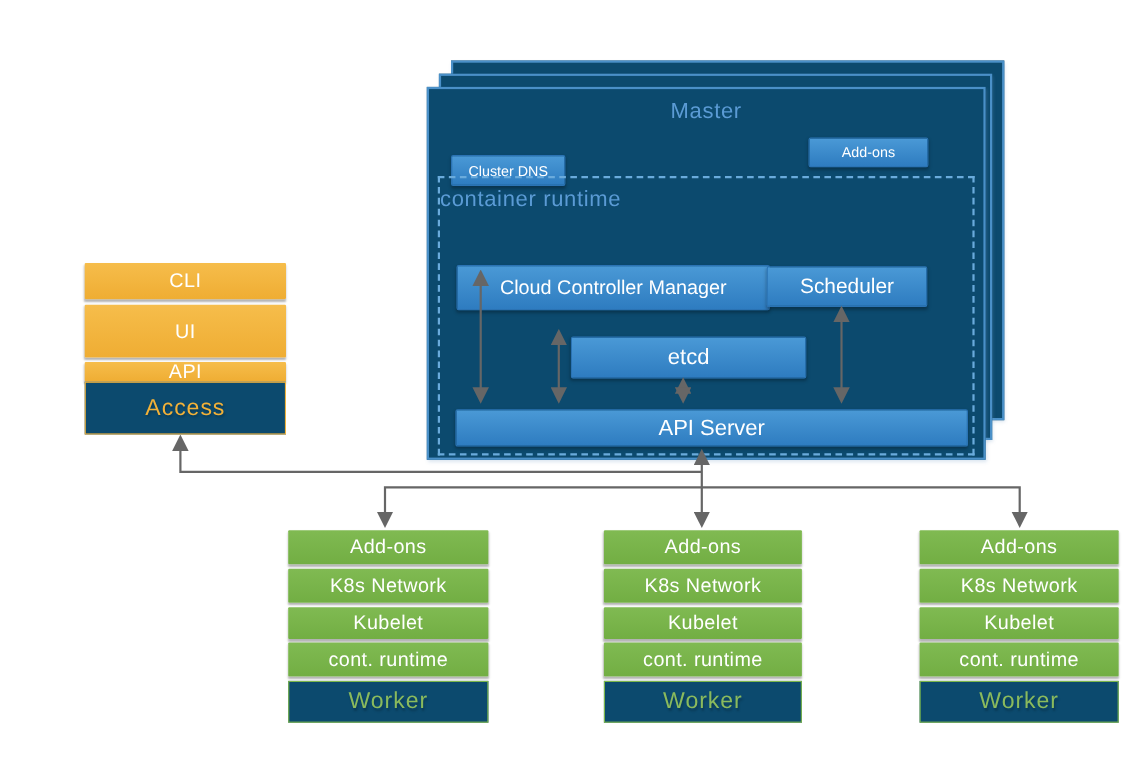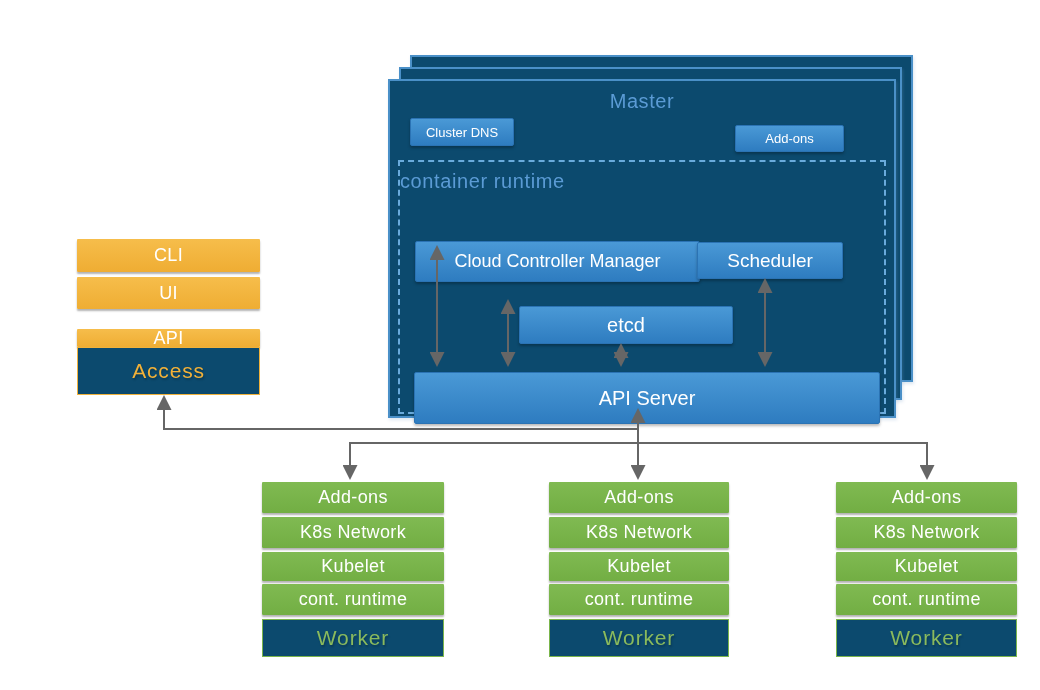--- a/index.html
+++ b/index.html
@@ -43,48 +43,48 @@
   
   #lines{position:absolute;left:0;top:0;z-index:5;pointer-events:none;}
 </style>
 </head>
 <body>
 
 <div id="canvas">
 
   <div class="stack" style="left:77px;top:239px;width:183px;">
     <div class="stack-row orange-row" style="height:33px;margin-bottom:5px;">CLI</div>
-    <div class="stack-row orange-row" style="height:32px;margin-bottom:20px;">UI</div>
+    <div class="stack-row orange-row" style="height:48px;margin-bottom:4px;">UI</div>
     <div class="stack-row orange-row" style="height:18px;">API</div>
     <div class="label-box access-label" style="height:48px;">Access</div>
   </div>
 
   <div style="position:absolute;left:388px;top:55px;width:530px;height:365px;">
     <div class="master-layer" style="left:22px;top:0;width:503px;height:327px;"></div>
     <div class="master-layer" style="left:11px;top:12px;width:503px;height:333px;"></div>
 
     <div class="master-layer master-front" style="left:0;top:24px;width:508px;height:339px;">
 
       <div class="blue-title" style="position:absolute;top:9px;width:100%;text-align:center;">Master</div>
 
-      <div class="bluebox" style="left:20px;top:37px;width:104px;height:28px;font-size:13px;">Cluster DNS</div>
+      <div class="bluebox" style="left:20px;top:60px;width:104px;height:28px;font-size:13px;">Cluster DNS</div>
 
       <div class="bluebox" style="left:345px;top:44px;width:109px;height:27px;font-size:13px;">Add-ons</div>
 
       <div class="dashed-box" style="left:8px;top:79px;width:488px;height:254px;">
         <div class="blue-title" style="position:absolute;top:8px;width:100%;text-align:left;">container runtime</div>
 
         <div class="bluebox" style="left:15px;top:61px;width:285px;height:41px;font-size:18px;margin-top:18px;">Cloud Controller Manager</div>
 
 
         <div class="bluebox" style="left:297px;top:80px;width:146px;height:37px;font-size:19px;">Scheduler</div>
 
         <div class="bluebox" style="left:119px;top:144px;width:214px;height:38px;font-size:20px;">etcd</div>
 
-        <div class="bluebox" style="left:14px;top:210px;width:466px;height:52px;font-size:20px;">API Server</div>
+        <div class="bluebox" style="left:14px;top:210px;width:466px;height:34px;font-size:20px;">API Server</div>
       </div>
     </div>
   </div>
 
   <div class="stack" style="left:262px;top:482px;width:182px;">
     <div class="stack-row green-row" style="height:31px;margin-bottom:4px;">Add-ons</div>
     <div class="stack-row green-row" style="height:31px;margin-bottom:4px;">K8s Network</div>
     <div class="stack-row green-row" style="height:29px;margin-bottom:3px;">Kubelet</div>
     <div class="stack-row green-row" style="height:31px;margin-bottom:4px;">cont. runtime</div>
     <div class="label-box worker-label" style="height:38px;">Worker</div>

